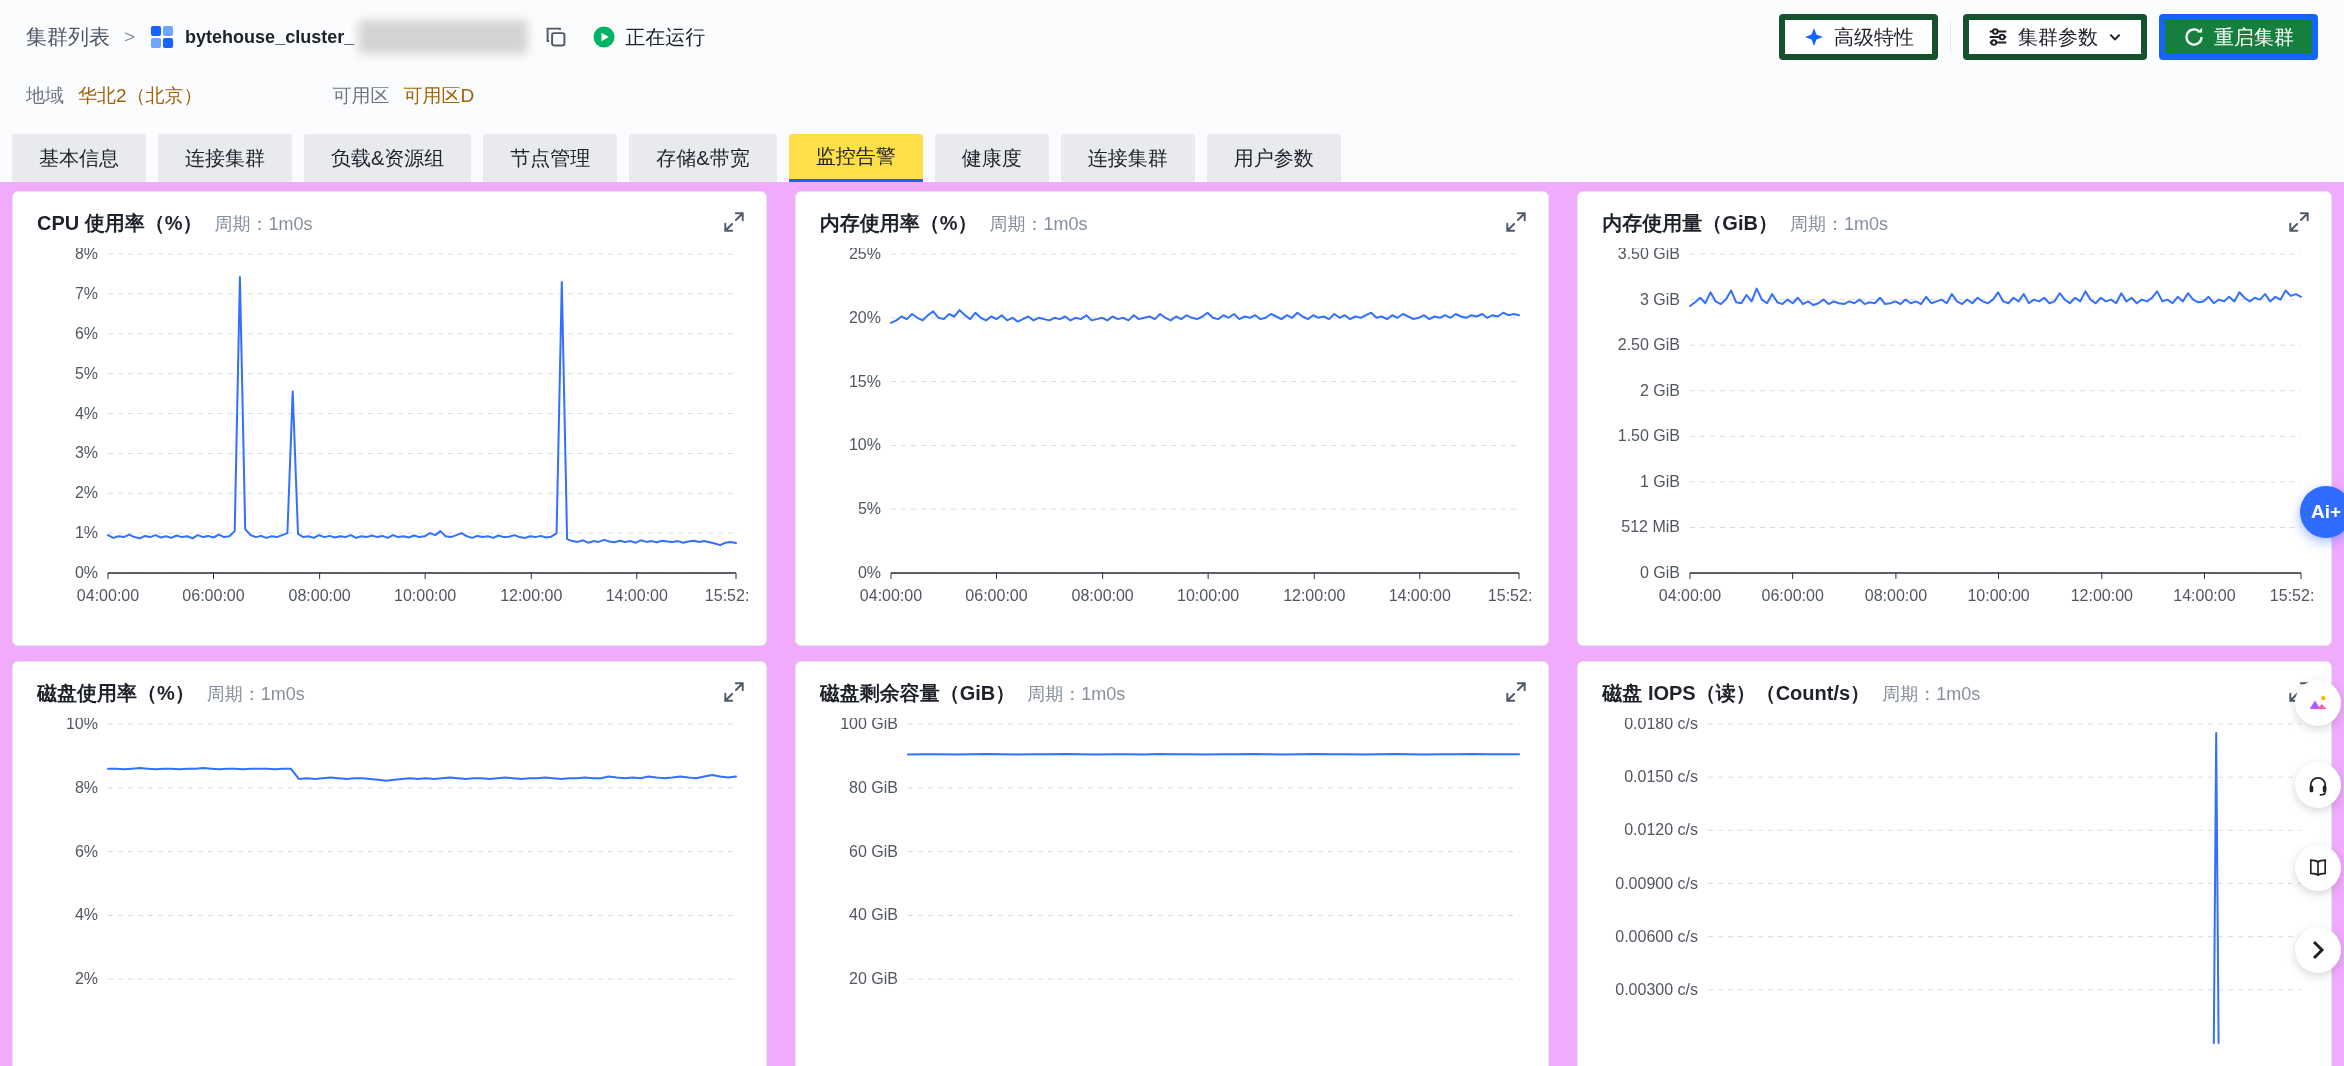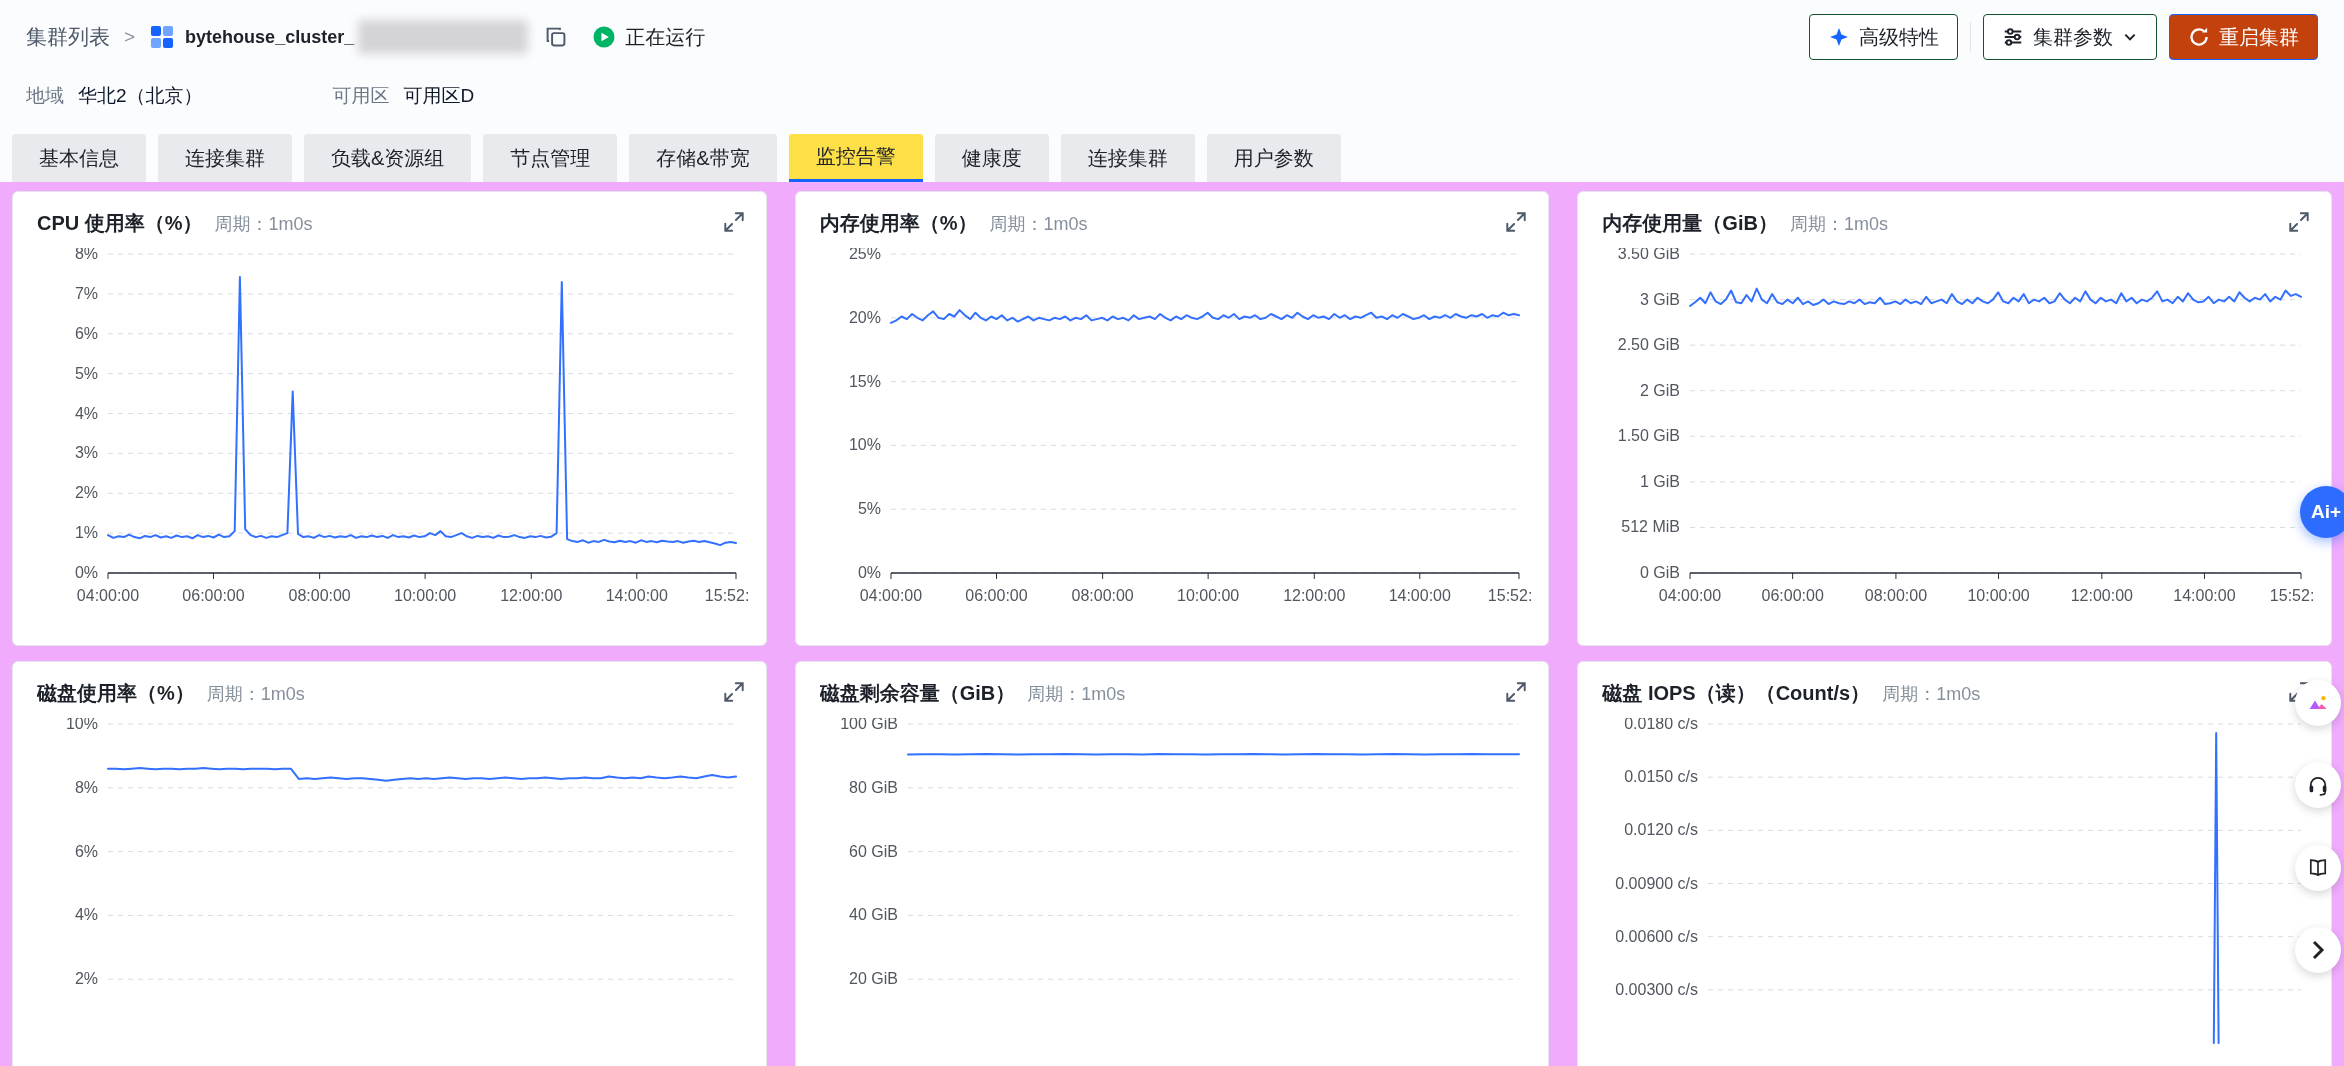--- a/index.html
+++ b/index.html
@@ -15,31 +15,31 @@
   .crumb-sep{margin:0 14px;color:#86909c;font-size:19px;}
   .cluster-icon{width:26px;height:26px;display:inline-flex;}
   .cluster-icon svg{width:26px;height:26px;}
   .cluster-name{font-size:18px;font-weight:700;margin-left:10px;}
   .blur-box{display:inline-block;width:170px;height:34px;border-radius:4px;background:#d4d4d6;filter:blur(5px);margin-left:4px;}
   .copy-btn{margin-left:16px;width:24px;height:24px;cursor:pointer;display:inline-flex;}
   .status{display:flex;align-items:center;margin-left:24px;font-size:20px;gap:9px;}
   .status svg{width:24px;height:24px;}
 
   .topbar-right{display:flex;align-items:center;gap:12px;}
-  .btn{display:flex;align-items:center;gap:9px;height:46px;padding:0 18px;border:1px solid #14532d;
+  .btn{display:flex;align-items:center;gap:9px;height:46px;padding:0 18px;border:6px solid #14532d;
        border-radius:4px;background:#fff;font-size:20px;color:#1d2129;cursor:pointer;white-space:nowrap;}
   .btn svg{width:22px;height:22px;}
-  .btn-primary{background:#c2410c;border-color:#1664ff;color:#fff;}
+  .btn-primary{background:#15803d;border-color:#1664ff;color:#fff;}
   .vdivider{width:1px;height:30px;background:#e2e5ea;}
 
   .meta-row{display:flex;align-items:center;height:44px;padding:0 26px;font-size:19px;}
   .meta-group{display:flex;align-items:center;}
   .meta-group + .meta-group{margin-left:130px;}
   .meta-label{color:#6b7785;margin-right:14px;}
-  .meta-value{color:#0f172a;}
+  .meta-value{color:#a16207;}
 
   
   .tabbar{display:flex;gap:12px;padding:0 12px;margin-top:16px;}
   .tab{height:48px;line-height:48px;padding:0 27px;background:#e8eaee;border-radius:3px 3px 0 0;
        font-size:20px;color:#1d2129;cursor:pointer;white-space:nowrap;}
   .tab.active{background:#fde047;font-weight:400;line-height:45px;border-bottom:3px solid #1664ff;}
 
   
   .content{background:#f0abfc;padding:9px 12px 0;display:grid;grid-template-columns:repeat(3,1fr);
            gap:15px 28px;height:884px;overflow:hidden;}

